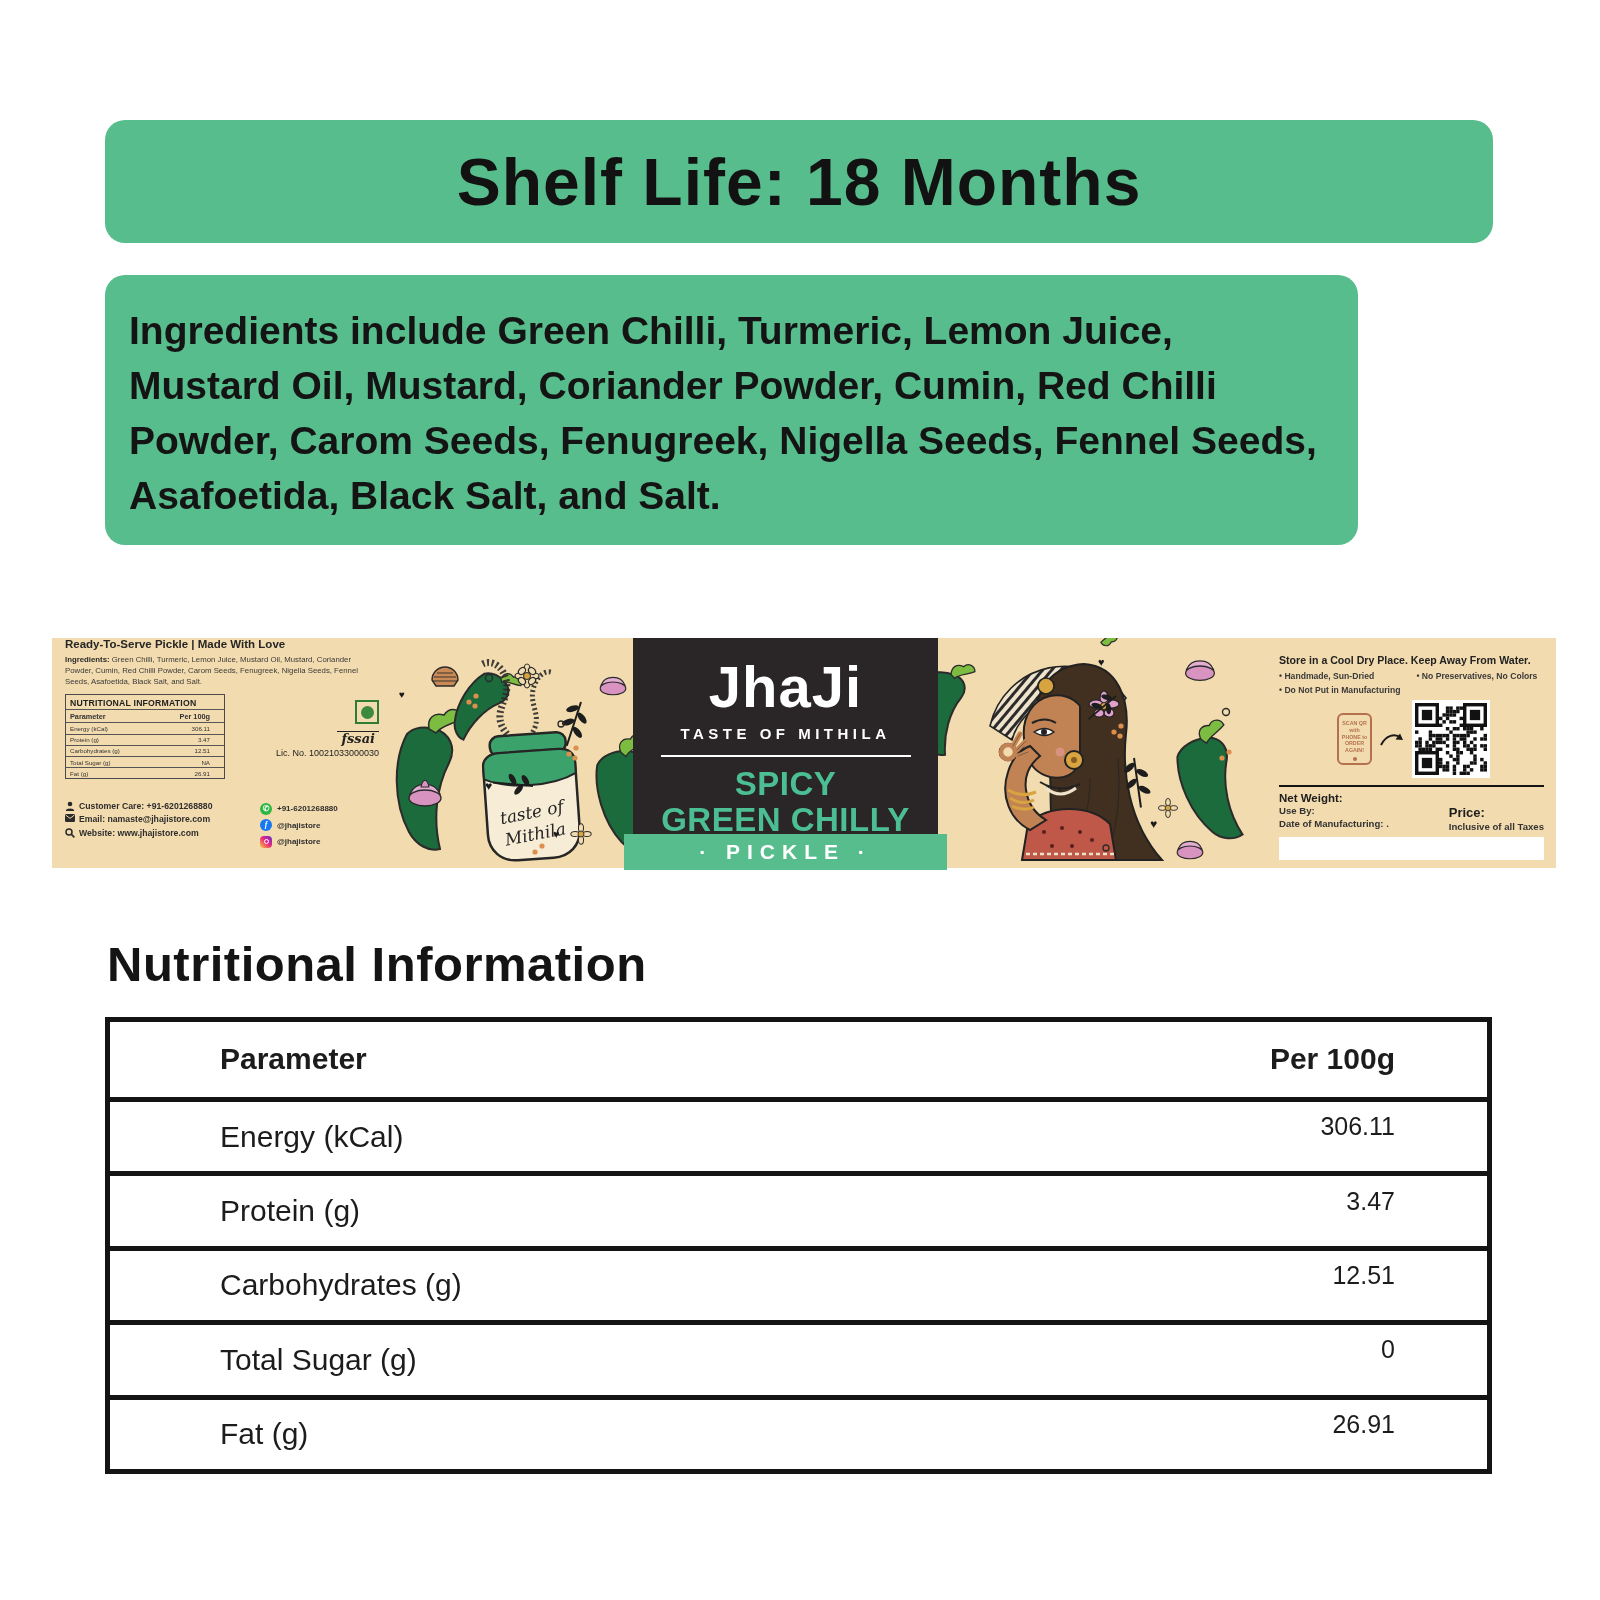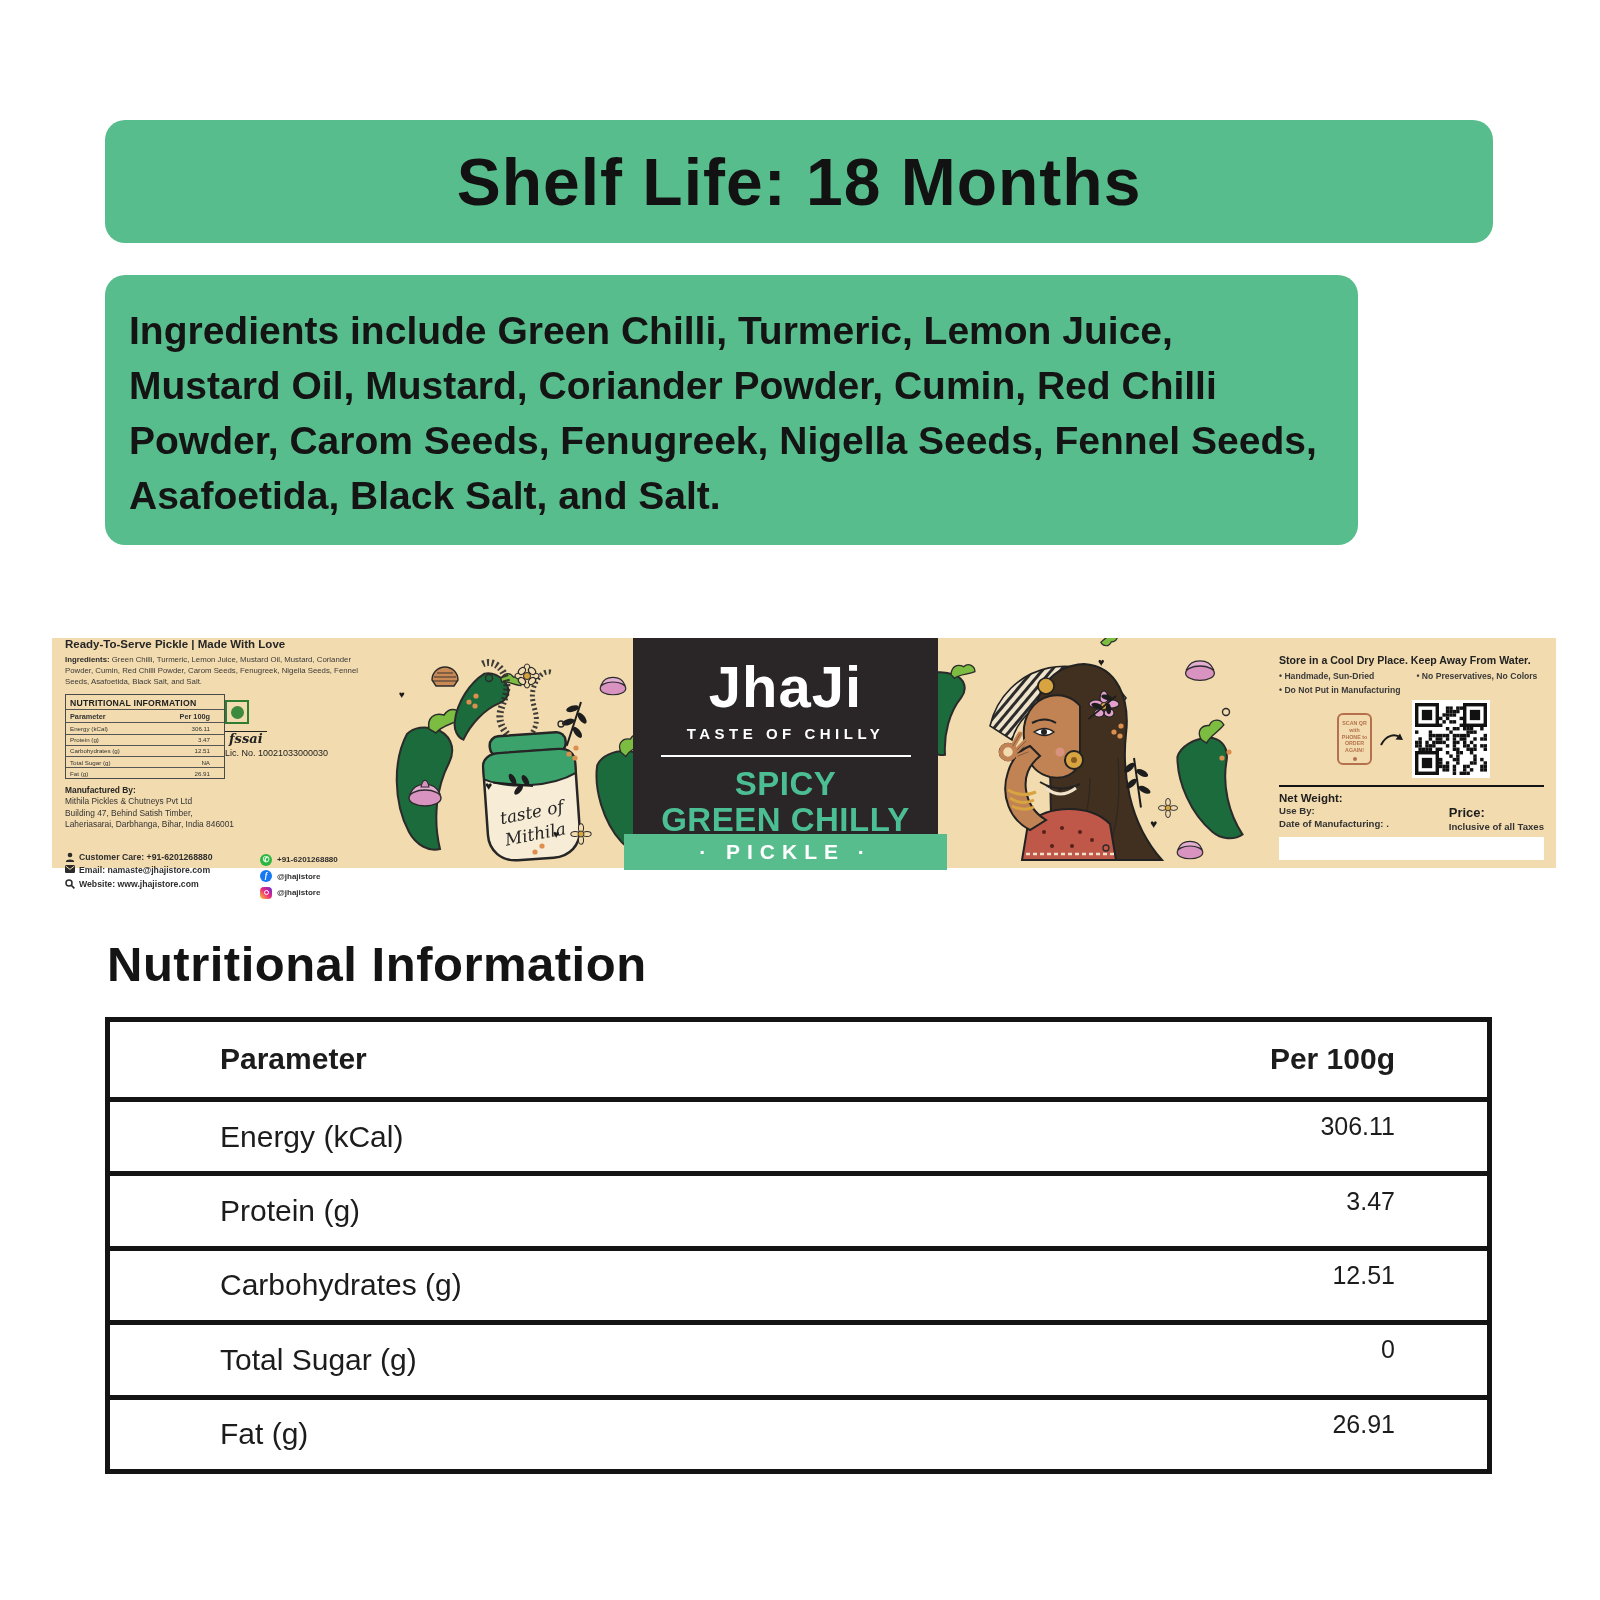--- a/index.html
+++ b/index.html
@@ -28,21 +28,21 @@
   .li{width:333px;padding:0 6px 6px 13px;position:relative;color:#2b2b2b;}
   .tagline{font-size:11.5px;font-weight:700;color:#262626;}
   .ing-small{margin:4px 0 0;font-size:7.8px;line-height:1.42;color:#3a3a3a;width:302px;}
   .ing-small b{color:#2b2b2b;}
   .midrow{display:flex;margin-top:7px;}
   .mini{width:160px;border:1.4px solid #4a4a4a;font-size:6.2px;color:#333;}
   .mini-title{font-weight:700;font-size:8.7px;letter-spacing:.2px;padding:2.5px 4px 1.5px;color:#222;}
   .mini-row{display:flex;justify-content:space-between;padding:1.6px 4px;border-top:1px solid #555;}
   .mini-row .v{padding-right:10px;}
   .mini-head{font-weight:700;font-size:7.3px;}
-  .fssai-block{flex:1;display:flex;flex-direction:column;align-items:flex-start;padding-top:6px;}
+  .fssai-block{flex:1;display:flex;flex-direction:column;align-items:flex-end;padding-top:6px;}
   .veg{width:24px;height:24px;border:2px solid var(--veg);display:flex;align-items:center;justify-content:center;}
   .veg-dot{width:13px;height:13px;border-radius:50%;background:#3c8a3c;}
   .fssai-word{font-family:"DejaVu Serif",serif;font-style:italic;font-weight:700;font-size:13px;
               border-top:1.5px solid #222;margin-top:7px;padding:0 4px;line-height:1.15;color:#222;}
   .fssai-lic{font-size:9px;margin-top:1px;color:#222;}
   .mfg{margin-top:6px;font-size:8.4px;line-height:1.33;color:#343434;}
   .mfg-title{font-weight:700;color:#262626;}
   .cs-row{display:flex;margin-top:18px;}
   .contacts{width:195px;}
   .c-row{display:flex;align-items:center;gap:4px;font-size:8.7px;font-weight:700;color:#2e2e2e;margin-top:3.5px;}
@@ -150,26 +150,20 @@
             </div>
         </div>
         <div class="fssai-block">
           <div class="veg">
               <div class="veg-dot"></div>
             </div>
           <div class="fssai-word">fssai</div>
           <div class="fssai-lic">Lic. No. 10021033000030</div>
         </div>
       </div>
-      <div class="mfg">
-        <div class="mfg-title">Manufactured By:</div>
-        <div>Mithila Pickles &amp; Chutneys Pvt Ltd</div>
-        <div>Building 47, Behind Satish Timber,</div>
-        <div>Laheriasarai, Darbhanga, Bihar, India 846001</div>
-      </div>
       <div class="cs-row">
         <div class="contacts">
           <div class="c-row">
             <span class="c-ico">
               <svg viewBox="0 0 10 10" width="10" height="10">
                   <circle cx="5" cy="3" r="2.3" fill="#2b2b2b"></circle>
                   <path d="M0.8 10 C0.8 6.8 9.2 6.8 9.2 10 Z" fill="#2b2b2b"></path>
                 </svg>
             </span>
             <span>Customer Care: +91-6201268880</span>
@@ -306,21 +300,21 @@
           <circle cx="150" cy="214" r="2.6"></circle>
             <circle cx="157" cy="208" r="2.6"></circle>
         </g>
         <circle cx="104" cy="40" r="3.5" fill="none" stroke="#2b2b2b" stroke-width="1.4"></circle>
         <circle cx="176" cy="86" r="3" fill="none" stroke="#2b2b2b" stroke-width="1.3"></circle>
       </svg>
     </div>
 
     <div class="cbox">
       <div class="brand">JhaJi</div>
-      <div class="brand-sub">TASTE OF CHILLY</div>
+      <div class="brand-sub">TASTE OF MITHILA</div>
       <div class="brand-line"></div>
       <div class="prod p1">SPICY</div>
       <div class="prod">GREEN CHILLY</div>
       <div class="pickle-band">
         <span>· PICKLE ·</span>
       </div>
     </div>
 
     <div class="deco deco-right">
       <svg viewBox="0 0 307 230" width="307" height="230">

